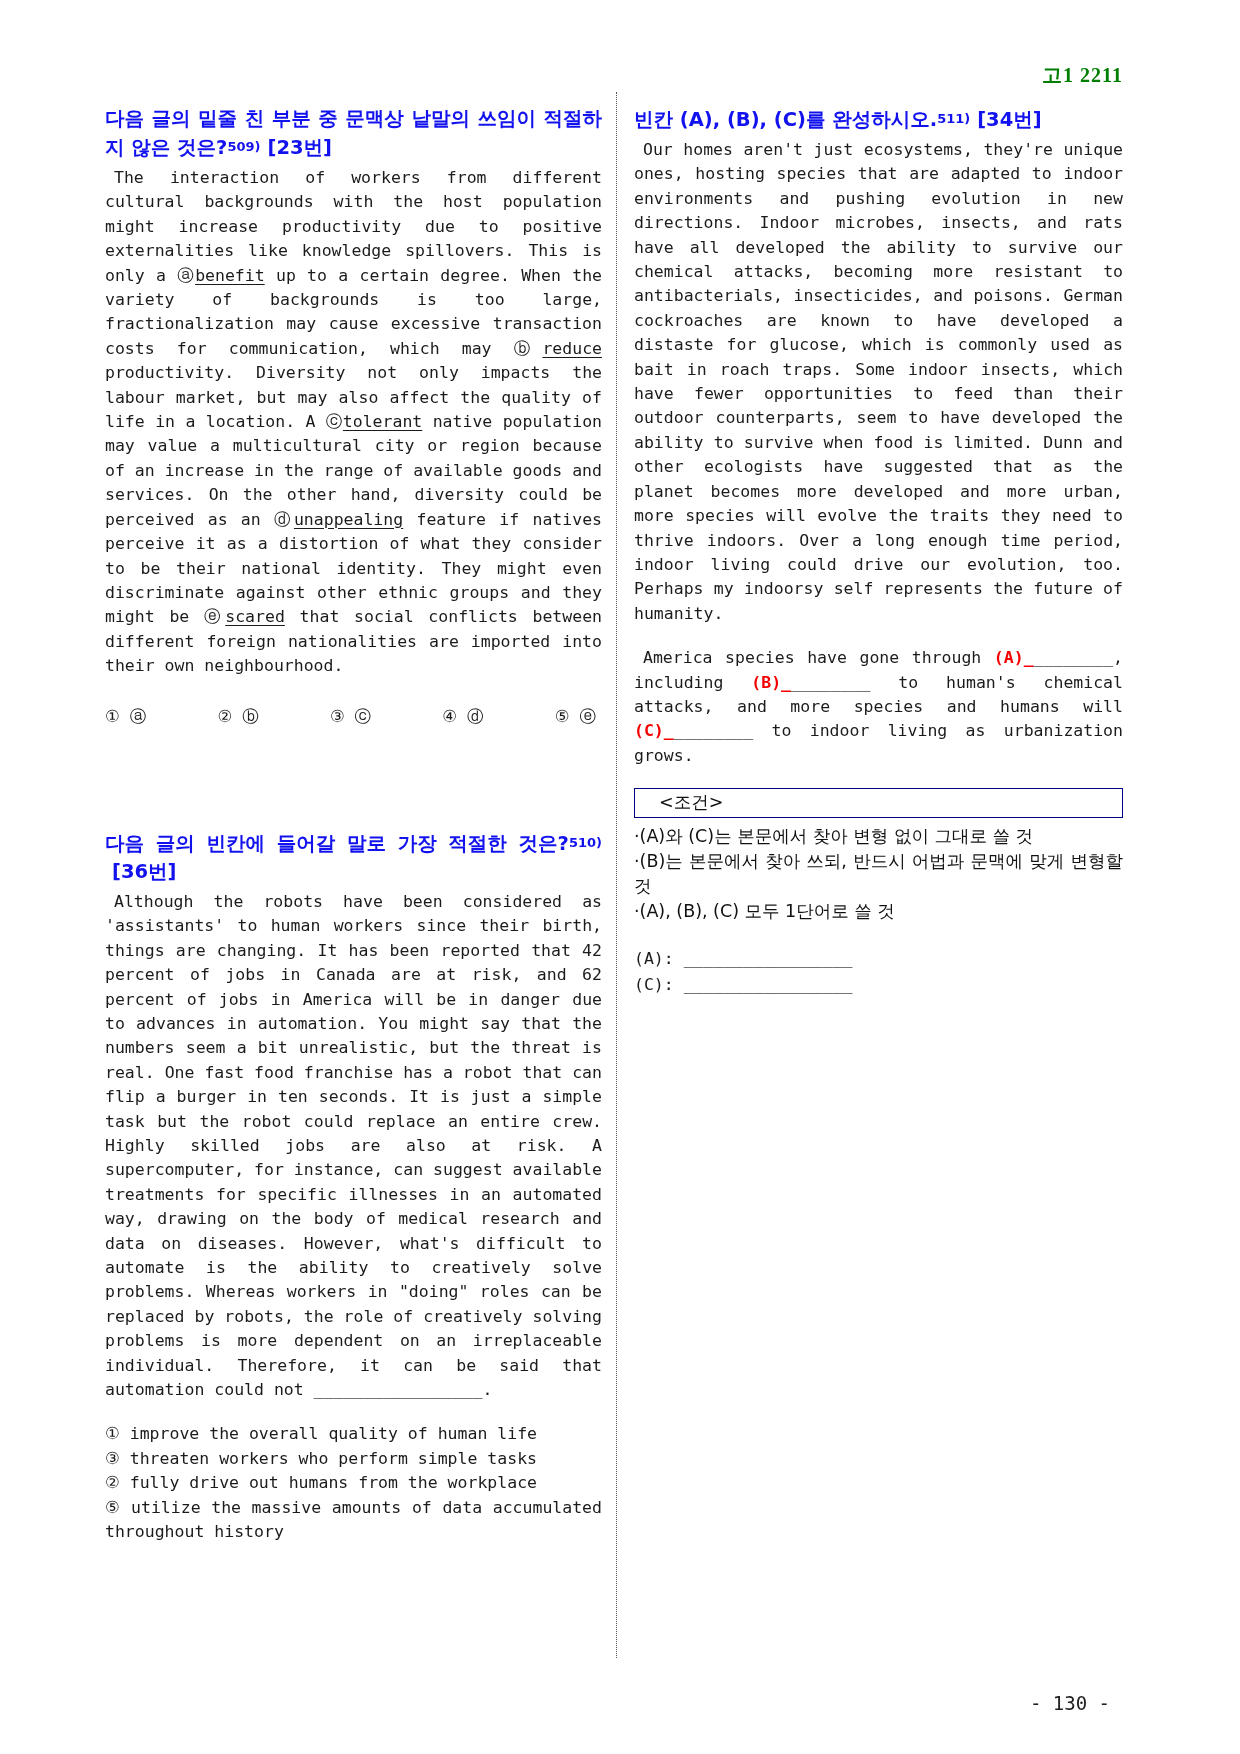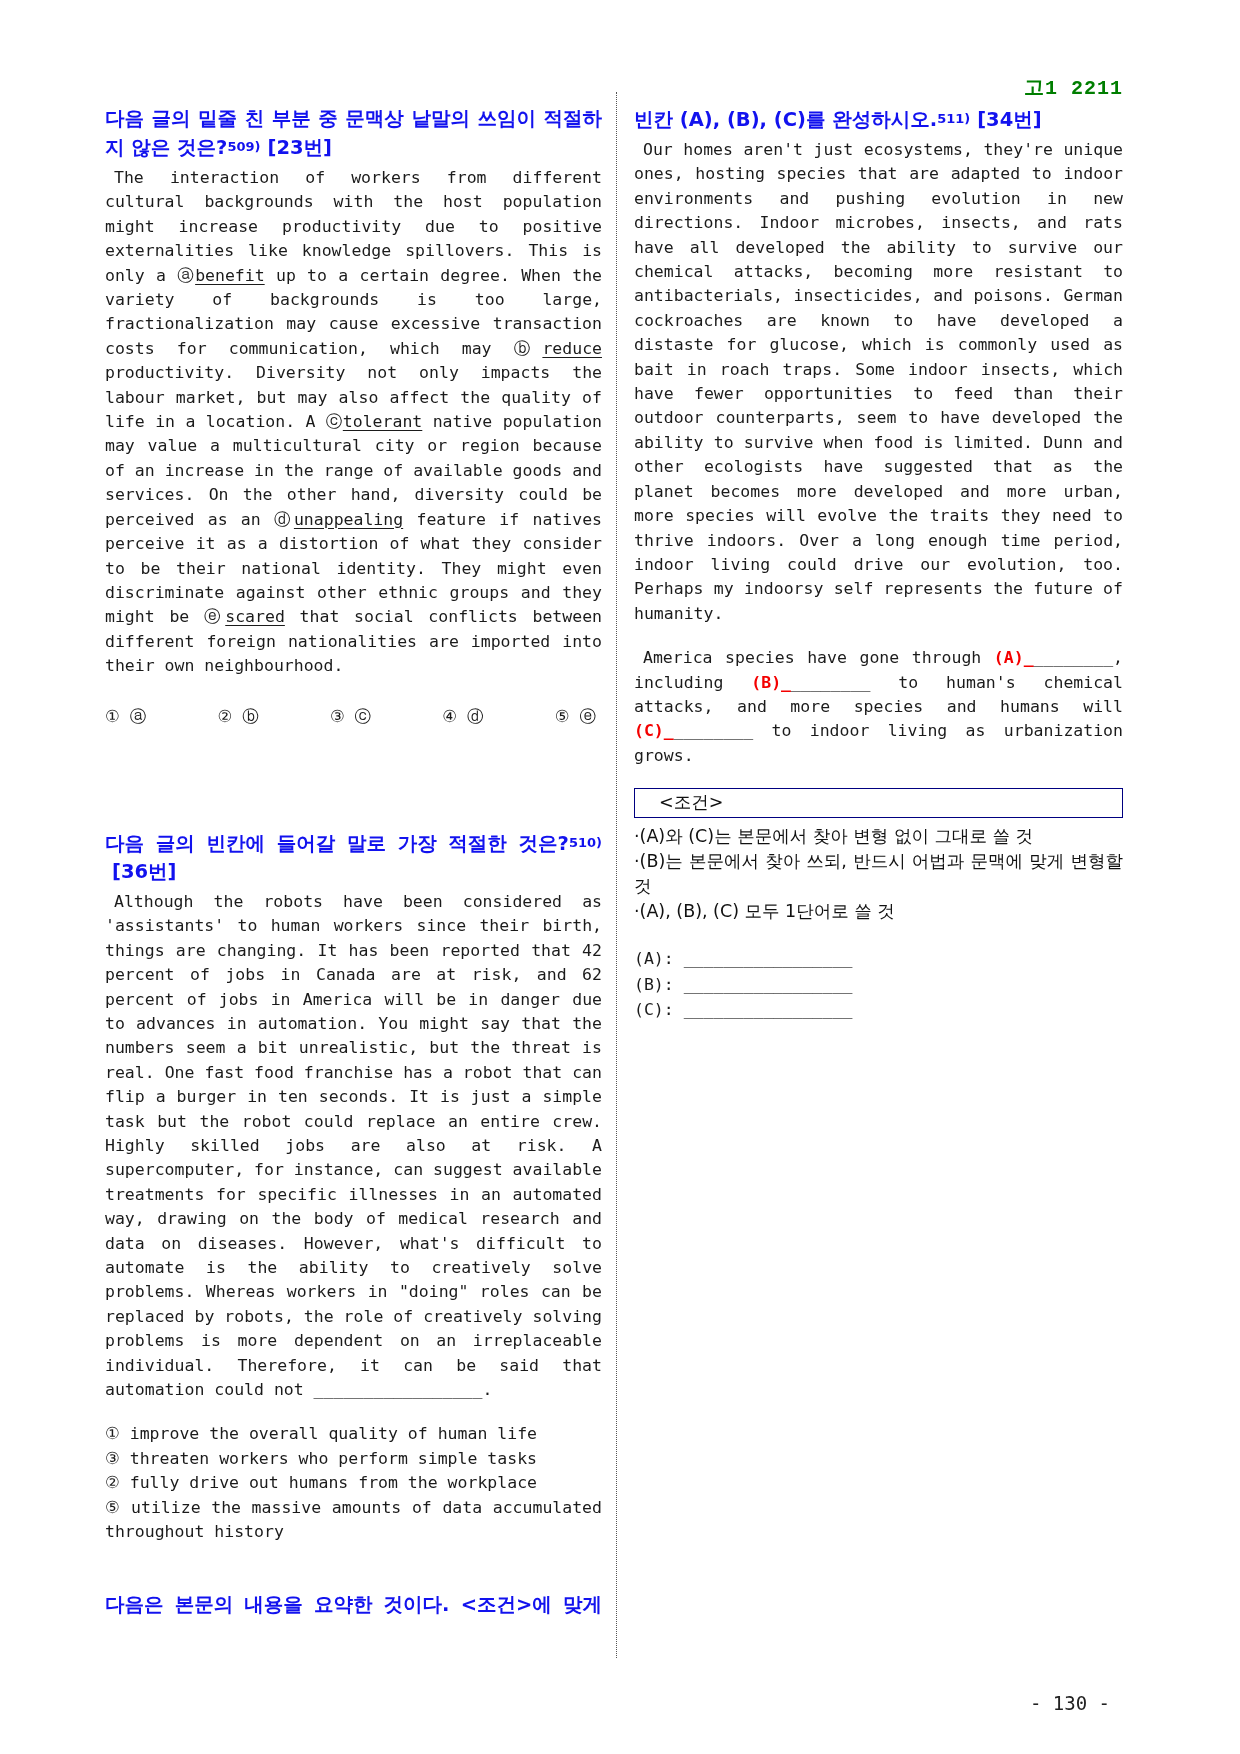--- a/index.html
+++ b/index.html
@@ -1,19 +1,19 @@
 <!DOCTYPE html>
 <html><head>
 <meta charset="utf-8">
 <style>
   html,body{margin:0;padding:0;background:#ffffff;}
   .page{position:relative;width:1240px;height:1754px;background:#ffffff;overflow:hidden;
         font-family:"DejaVu Sans",sans-serif;color:#1b1b1b;}
-  .edition{position:absolute;top:74px;right:117px;color:#007e00;font-weight:bold;
-           font-size:20px;font-family:Liberation Mono, monospace;letter-spacing:1px;}
+  .edition{position:absolute;top:62px;right:117px;color:#007e00;font-weight:bold;
+           font-size:20px;font-family:Liberation Serif, serif;letter-spacing:1px;}
   .divider{position:absolute;left:616px;top:92px;height:1566px;width:0;border-left:1px dotted #555;}
   .col{position:absolute;top:105px;}
   .col-left{left:105px;width:497px;}
   .col-right{left:634px;width:489px;}
   .qtitle{color:#1212ee;font-weight:bold;font-size:19.5px;line-height:28px;text-align:justify;}
   .qtitle .ref{font-size:13px;vertical-align:3px;}
   .qtitle .qtag{margin-left:7px;white-space:nowrap;}
   .mono{font-family:"DejaVu Sans Mono",monospace;font-size:16.5px;line-height:24.4px;color:#1b1b1b;}
   .passage{text-align:justify;text-indent:9px;margin-top:4px;}
   .sg-u{text-decoration:underline;text-underline-offset:3px;}
@@ -60,21 +60,20 @@
     <div class="passage mono">Although the robots have been considered as 'assistants' to human workers since their birth, things are changing. It has been reported that 42 percent of jobs in Canada are at risk, and 62 percent of jobs in America will be in danger due to advances in automation. You might say that the numbers seem a bit unrealistic, but the threat is real. One fast food franchise has a robot that can flip a burger in ten seconds. It is just a simple task but the robot could replace an entire crew. Highly skilled jobs are also at risk. A supercomputer, for instance, can suggest available treatments for specific illnesses in an automated way, drawing on the body of medical research and data on diseases. However, what's difficult to automate is the ability to creatively solve problems. Whereas workers in "doing" roles can be replaced by robots, the role of creatively solving problems is more dependent on an irreplaceable individual. Therefore, it can be said that automation could not _________________.</div>
 
     <div class="options mono">
 
     <div class="option">① improve the overall quality of human life</div>
         <div class="option">③ threaten workers who perform simple tasks</div>
         <div class="option">② fully drive out humans from the workplace</div>
         <div class="option">⑤ utilize the massive amounts of data accumulated throughout history</div>
       </div>
 
-    <div class="qtitle heading-next">다음은 본문의 내용을 요약한 것이다. &lt;조건&gt;에 맞게</div>
 
   </div>
 
   <div class="col col-right">
 
     <div class="qtitle"><span>빈칸 (A), (B), (C)를 완성하시오.</span><sup class="ref">511)</sup><span class="qtag">[34번]</span></div>
 
     <div class="passage mono">Our homes aren't just ecosystems, they're unique ones, hosting species that are adapted to indoor environments and pushing evolution in new directions. Indoor microbes, insects, and rats have all developed the ability to survive our chemical attacks, becoming more resistant to antibacterials, insecticides, and poisons. German cockroaches are known to have developed a distaste for glucose, which is commonly used as bait in roach traps. Some indoor insects, which have fewer opportunities to feed than their outdoor counterparts, seem to have developed the ability to survive when food is limited. Dunn and other ecologists have suggested that as the planet becomes more developed and more urban, more species will evolve the traits they need to thrive indoors. Over a long enough time period, indoor living could drive our evolution, too. Perhaps my indoorsy self represents the future of humanity.</div>
 
     <div class="passage mono mt-summary"><span>America species have gone through </span><span class="sg-r">(A)_</span><span>________, including </span><span class="sg-r">(B)_</span><span>________ to human's chemical attacks, and more species and humans will </span><span class="sg-r">(C)_</span><span>________ to indoor living as urbanization grows.</span></div>
@@ -84,21 +83,20 @@
     <div class="conds">
 
     <div class="cond">·(A)와 (C)는 본문에서 찾아 변형 없이 그대로 쓸 것</div>
         <div class="cond">·(B)는 본문에서 찾아 쓰되, 반드시 어법과 문맥에 맞게 변형할 것</div>
         <div class="cond">·(A), (B), (C) 모두 1단어로 쓸 것</div>
       </div>
 
     <div class="blanks mono">
 
     <div class="blank-line">(A): _________________</div>
-        <div class="blank-line">(B): _________________</div>
         <div class="blank-line">(C): _________________</div>
       </div>
 
   </div>
 
   <div class="pagenum">- 130 -</div>
 
 </div>
 
 </body></html>

